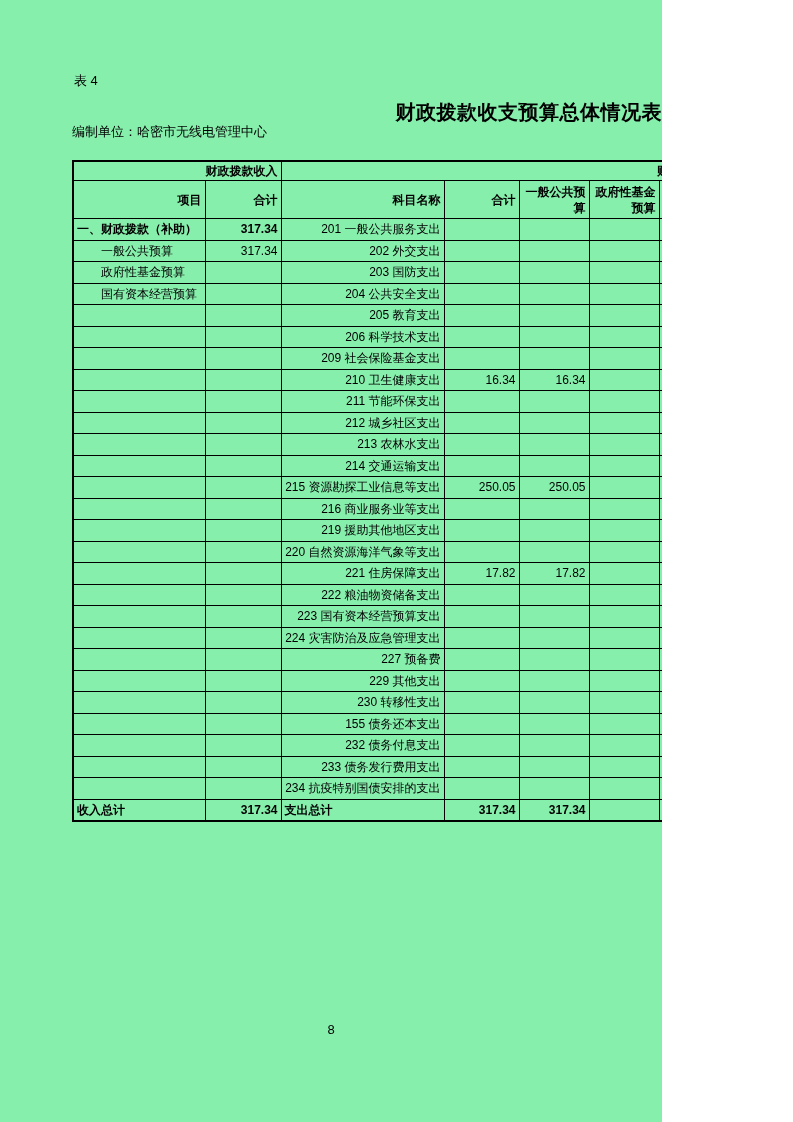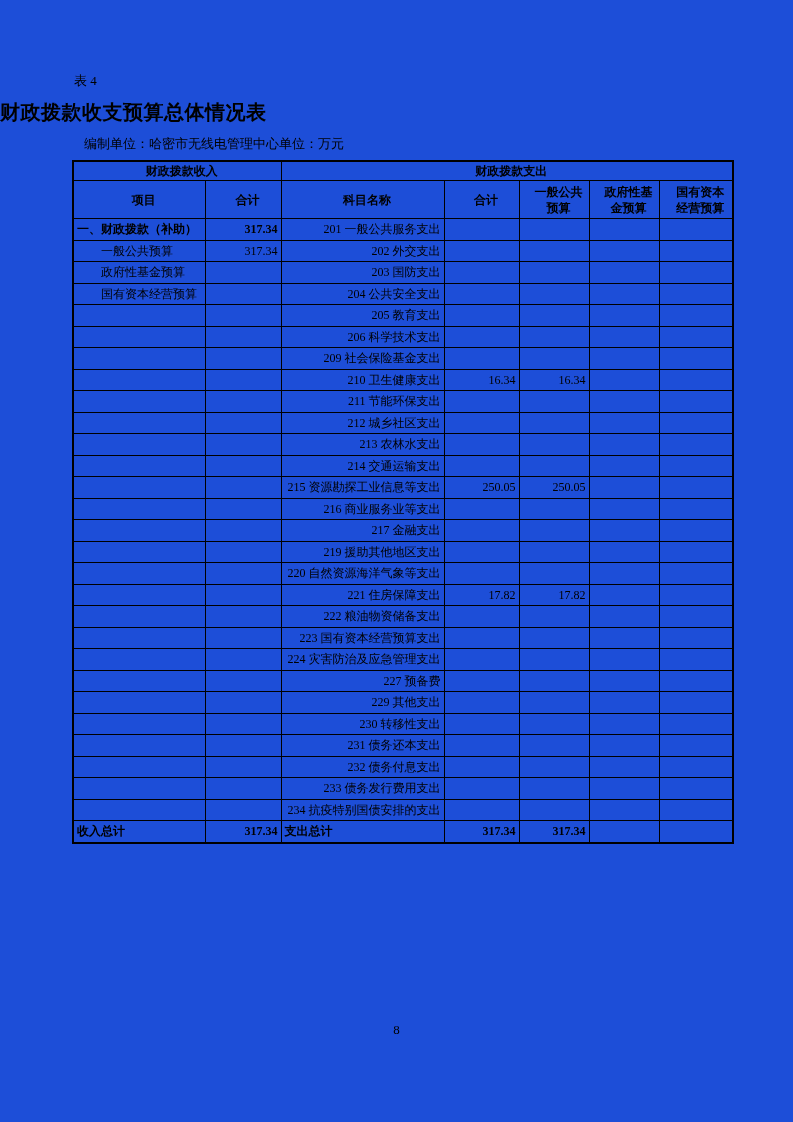--- a/index.html
+++ b/index.html
@@ -1,51 +1,51 @@
 <!DOCTYPE html>
 <html><head>
 <meta charset="utf-8">
 <style>
   html,body{margin:0;padding:0;background:#ffffff;}
   .page{
     position:relative;
-    width:793px;height:1122px;
-    background:#1d4ed8;
+    width:662px;height:1122px;
+    background:#86efac;
     color:#000;
-    font-family:Liberation Serif, serif;
+    font-family:Liberation Sans, sans-serif;
     overflow:hidden;
   }
   .table-label{
     position:absolute;left:74px;top:72px;
     font-size:13px;line-height:18px;
   }
   .doc-title{
     position:absolute;left:0;top:99px;width:100%;
-    margin:0;text-align:left;
+    margin:0;text-align:right;
     font-size:20px;font-weight:bold;letter-spacing:0.5px;
     line-height:26px;
   }
   .meta{
-    position:absolute;left:72px;top:135px;width:660px;
-    display:flex;
-    font-size:13px;line-height:18px;margin-left:12px;
+    position:absolute;left:72px;top:123px;width:660px;
+    display:flex;justify-content:space-between;
+    font-size:13px;line-height:18px;
   }
   table.budget{
     position:absolute;left:72px;top:160px;width:660px;
     border-collapse:collapse;table-layout:fixed;
     font-size:12px;
     border:2px solid #000;
   }
   .budget th,.budget td{
     border:1px solid #000;
     padding:0 3px;
     overflow:hidden;
     vertical-align:middle;
   }
-  .budget thead th{font-weight:bold;text-align:center;padding-left:12px;}
+  .budget thead th{font-weight:bold;text-align:right;}
   .budget thead tr.group-row th{height:18px;line-height:18px;}
   .budget thead tr.cols-row th{height:37px;line-height:16px;}
   .budget td{height:20.5px;line-height:20.5px;white-space:nowrap;}
   .c-item{text-align:left;padding-left:5px;}
   .c-item.ind{padding-left:27px;}
   .c-num{text-align:right;padding-right:4px;}
   .c-subj{text-align:right;padding-left:3px;}
   .c-center{text-align:left;}
   .b{font-weight:bold;}
   .page-number{
@@ -215,29 +215,20 @@
           <td class="c-num"></td>
           <td class="c-subj">216 商业服务业等支出</td>
           <td class="c-num"></td>
           <td class="c-num"></td>
           <td class="c-num"></td>
           <td class="c-num"></td>
         </tr>
         <tr>
           <td class="c-item"></td>
           <td class="c-num"></td>
-          <td class="c-subj">217 金融支出</td>
-          <td class="c-num"></td>
-          <td class="c-num"></td>
-          <td class="c-num"></td>
-          <td class="c-num"></td>
-        </tr>
-        <tr>
-          <td class="c-item"></td>
-          <td class="c-num"></td>
           <td class="c-subj">219 援助其他地区支出</td>
           <td class="c-num"></td>
           <td class="c-num"></td>
           <td class="c-num"></td>
           <td class="c-num"></td>
         </tr>
         <tr>
           <td class="c-item"></td>
           <td class="c-num"></td>
           <td class="c-subj">220 自然资源海洋气象等支出</td>
@@ -305,21 +296,21 @@
           <td class="c-num"></td>
           <td class="c-subj">230 转移性支出</td>
           <td class="c-num"></td>
           <td class="c-num"></td>
           <td class="c-num"></td>
           <td class="c-num"></td>
         </tr>
         <tr>
           <td class="c-item"></td>
           <td class="c-num"></td>
-          <td class="c-subj">231 债务还本支出</td>
+          <td class="c-subj">155 债务还本支出</td>
           <td class="c-num"></td>
           <td class="c-num"></td>
           <td class="c-num"></td>
           <td class="c-num"></td>
         </tr>
         <tr>
           <td class="c-item"></td>
           <td class="c-num"></td>
           <td class="c-subj">232 债务付息支出</td>
           <td class="c-num"></td>

